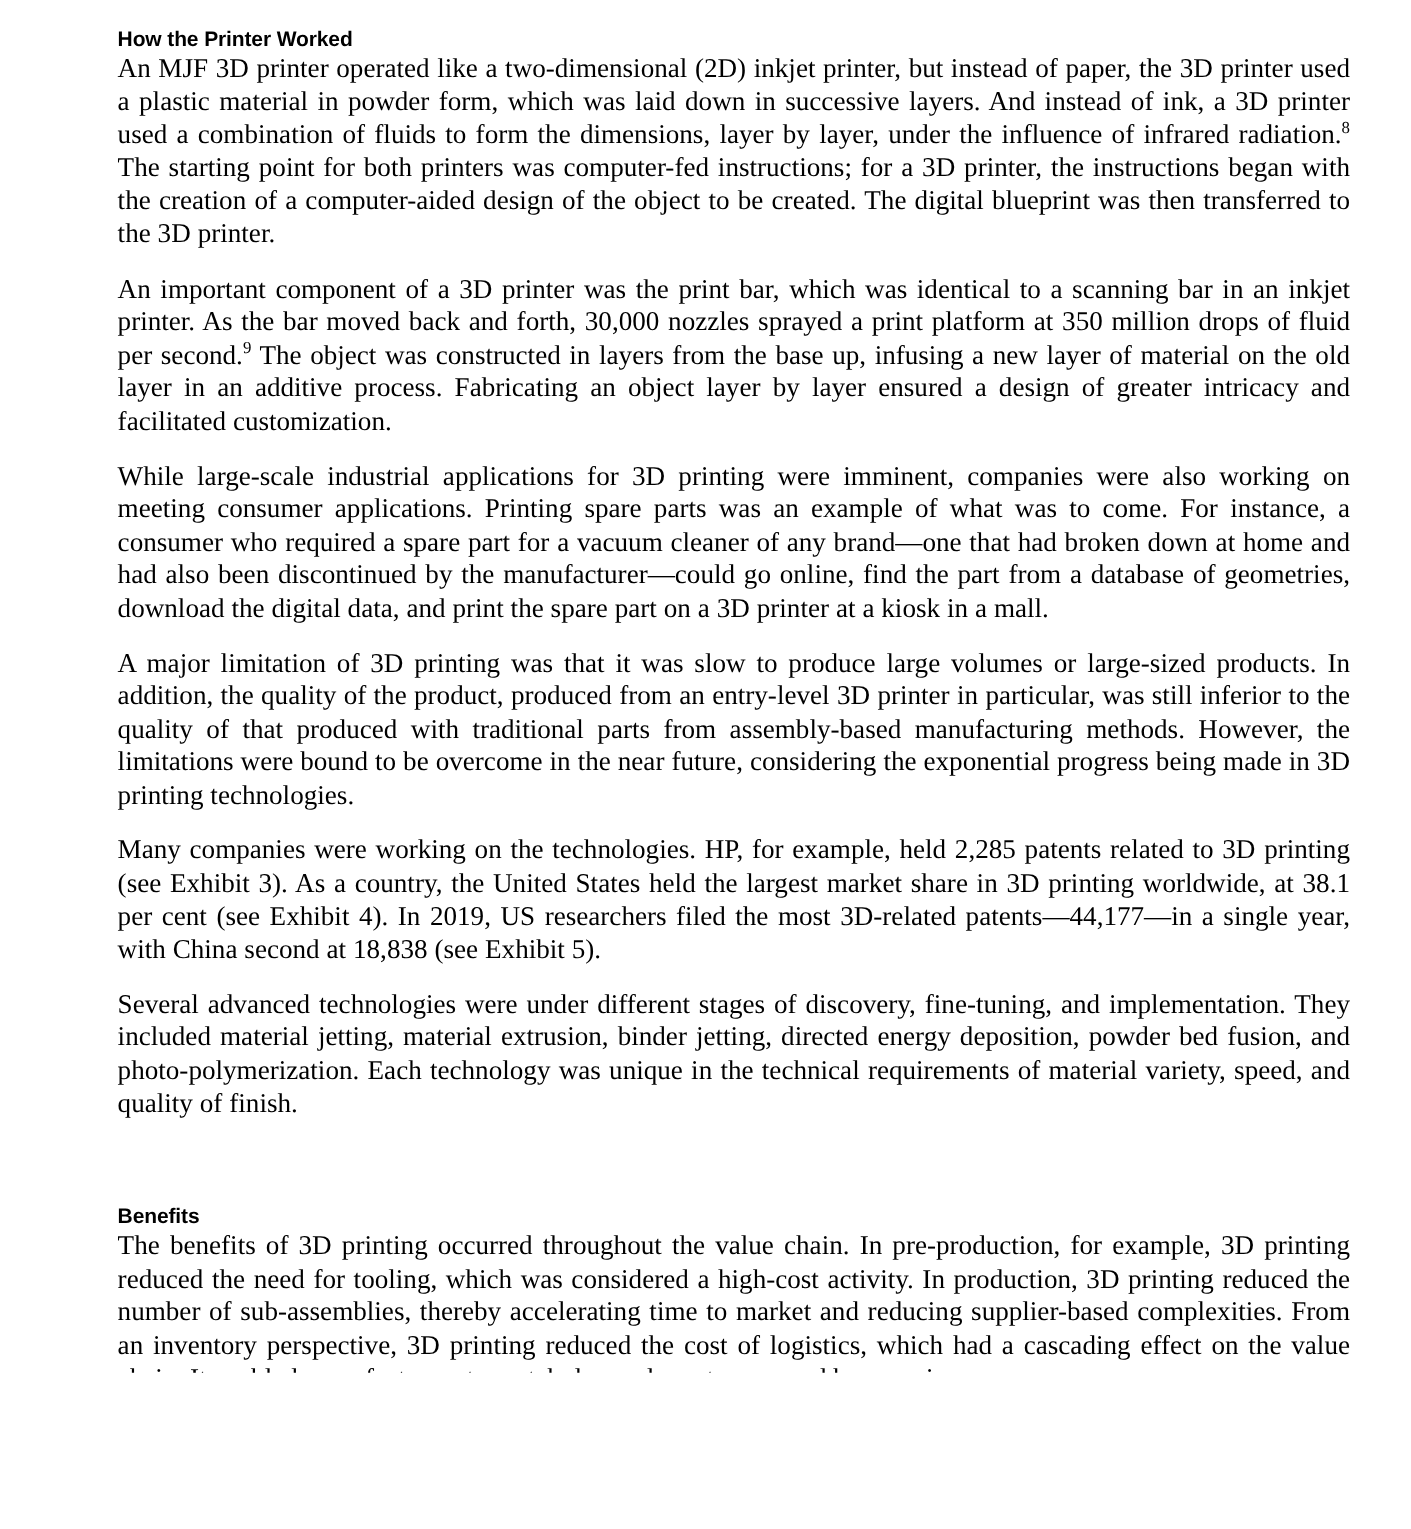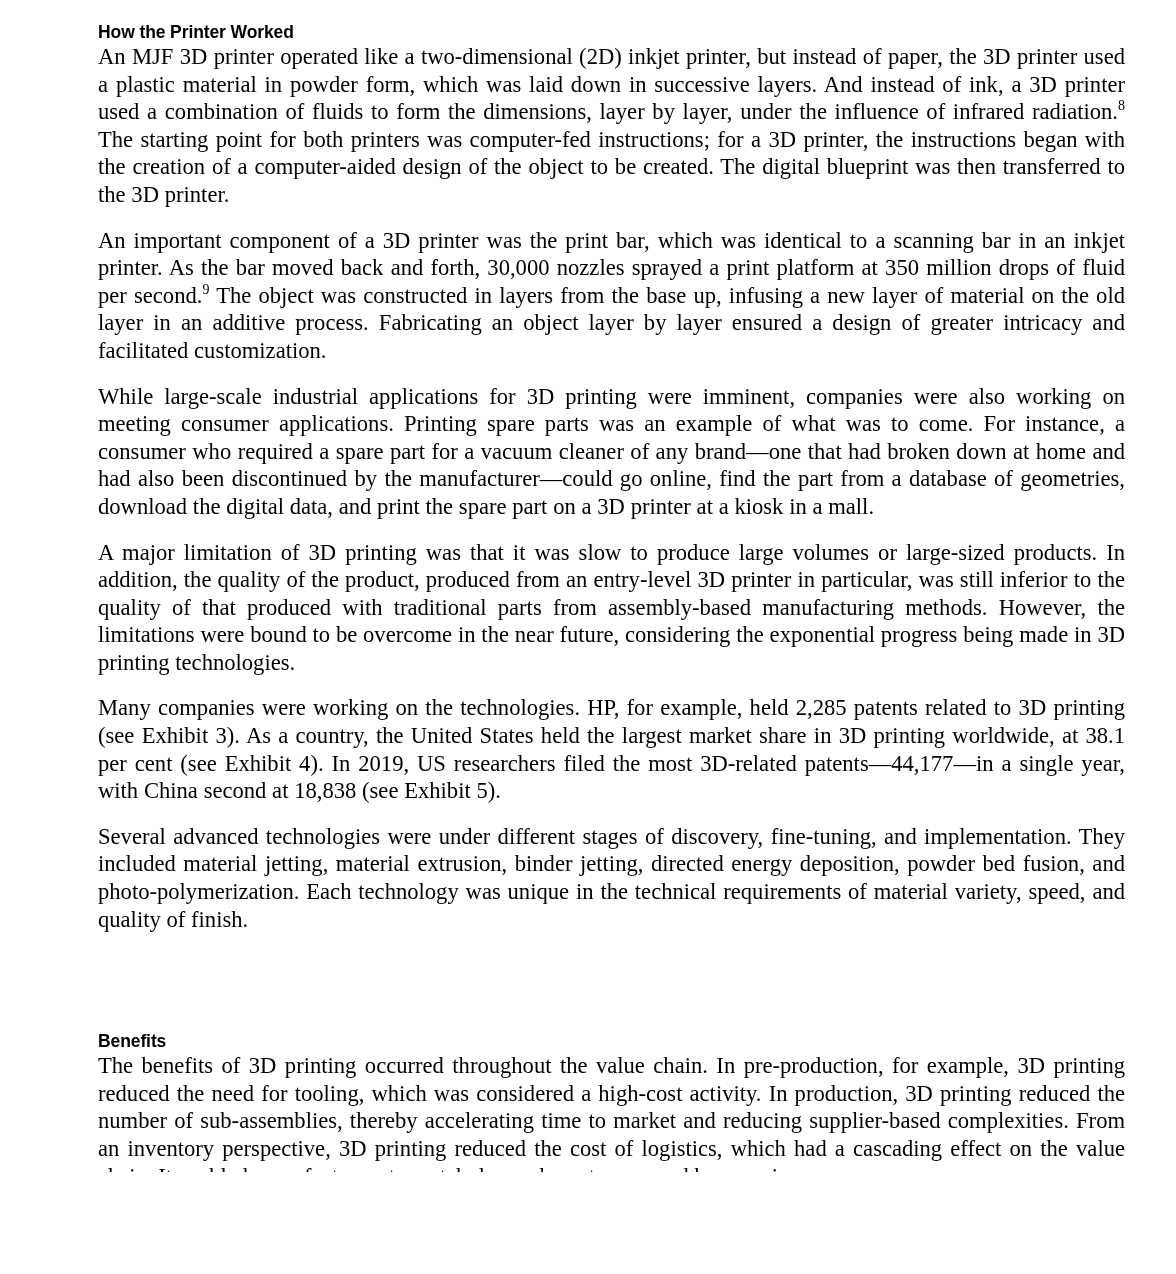--- a/index.html
+++ b/index.html
@@ -31,21 +31,21 @@
     font-size: 17.5px;
     line-height: 21px;
     letter-spacing: -0.1px;
     margin: 0;
     padding: 0;
   }
   h2.section-heading.first {
     margin-top: 6px;
   }
   h2.section-heading.later {
-    margin-top: 98px;
+    margin-top: 70px;
   }
   p.para {
     font-size: 22.6px;
     line-height: 27.6px;
     text-align: justify;
     text-justify: inter-word;
     margin: 0;
     padding: 0;
     hyphens: none;
     word-spacing: 0.1px;

